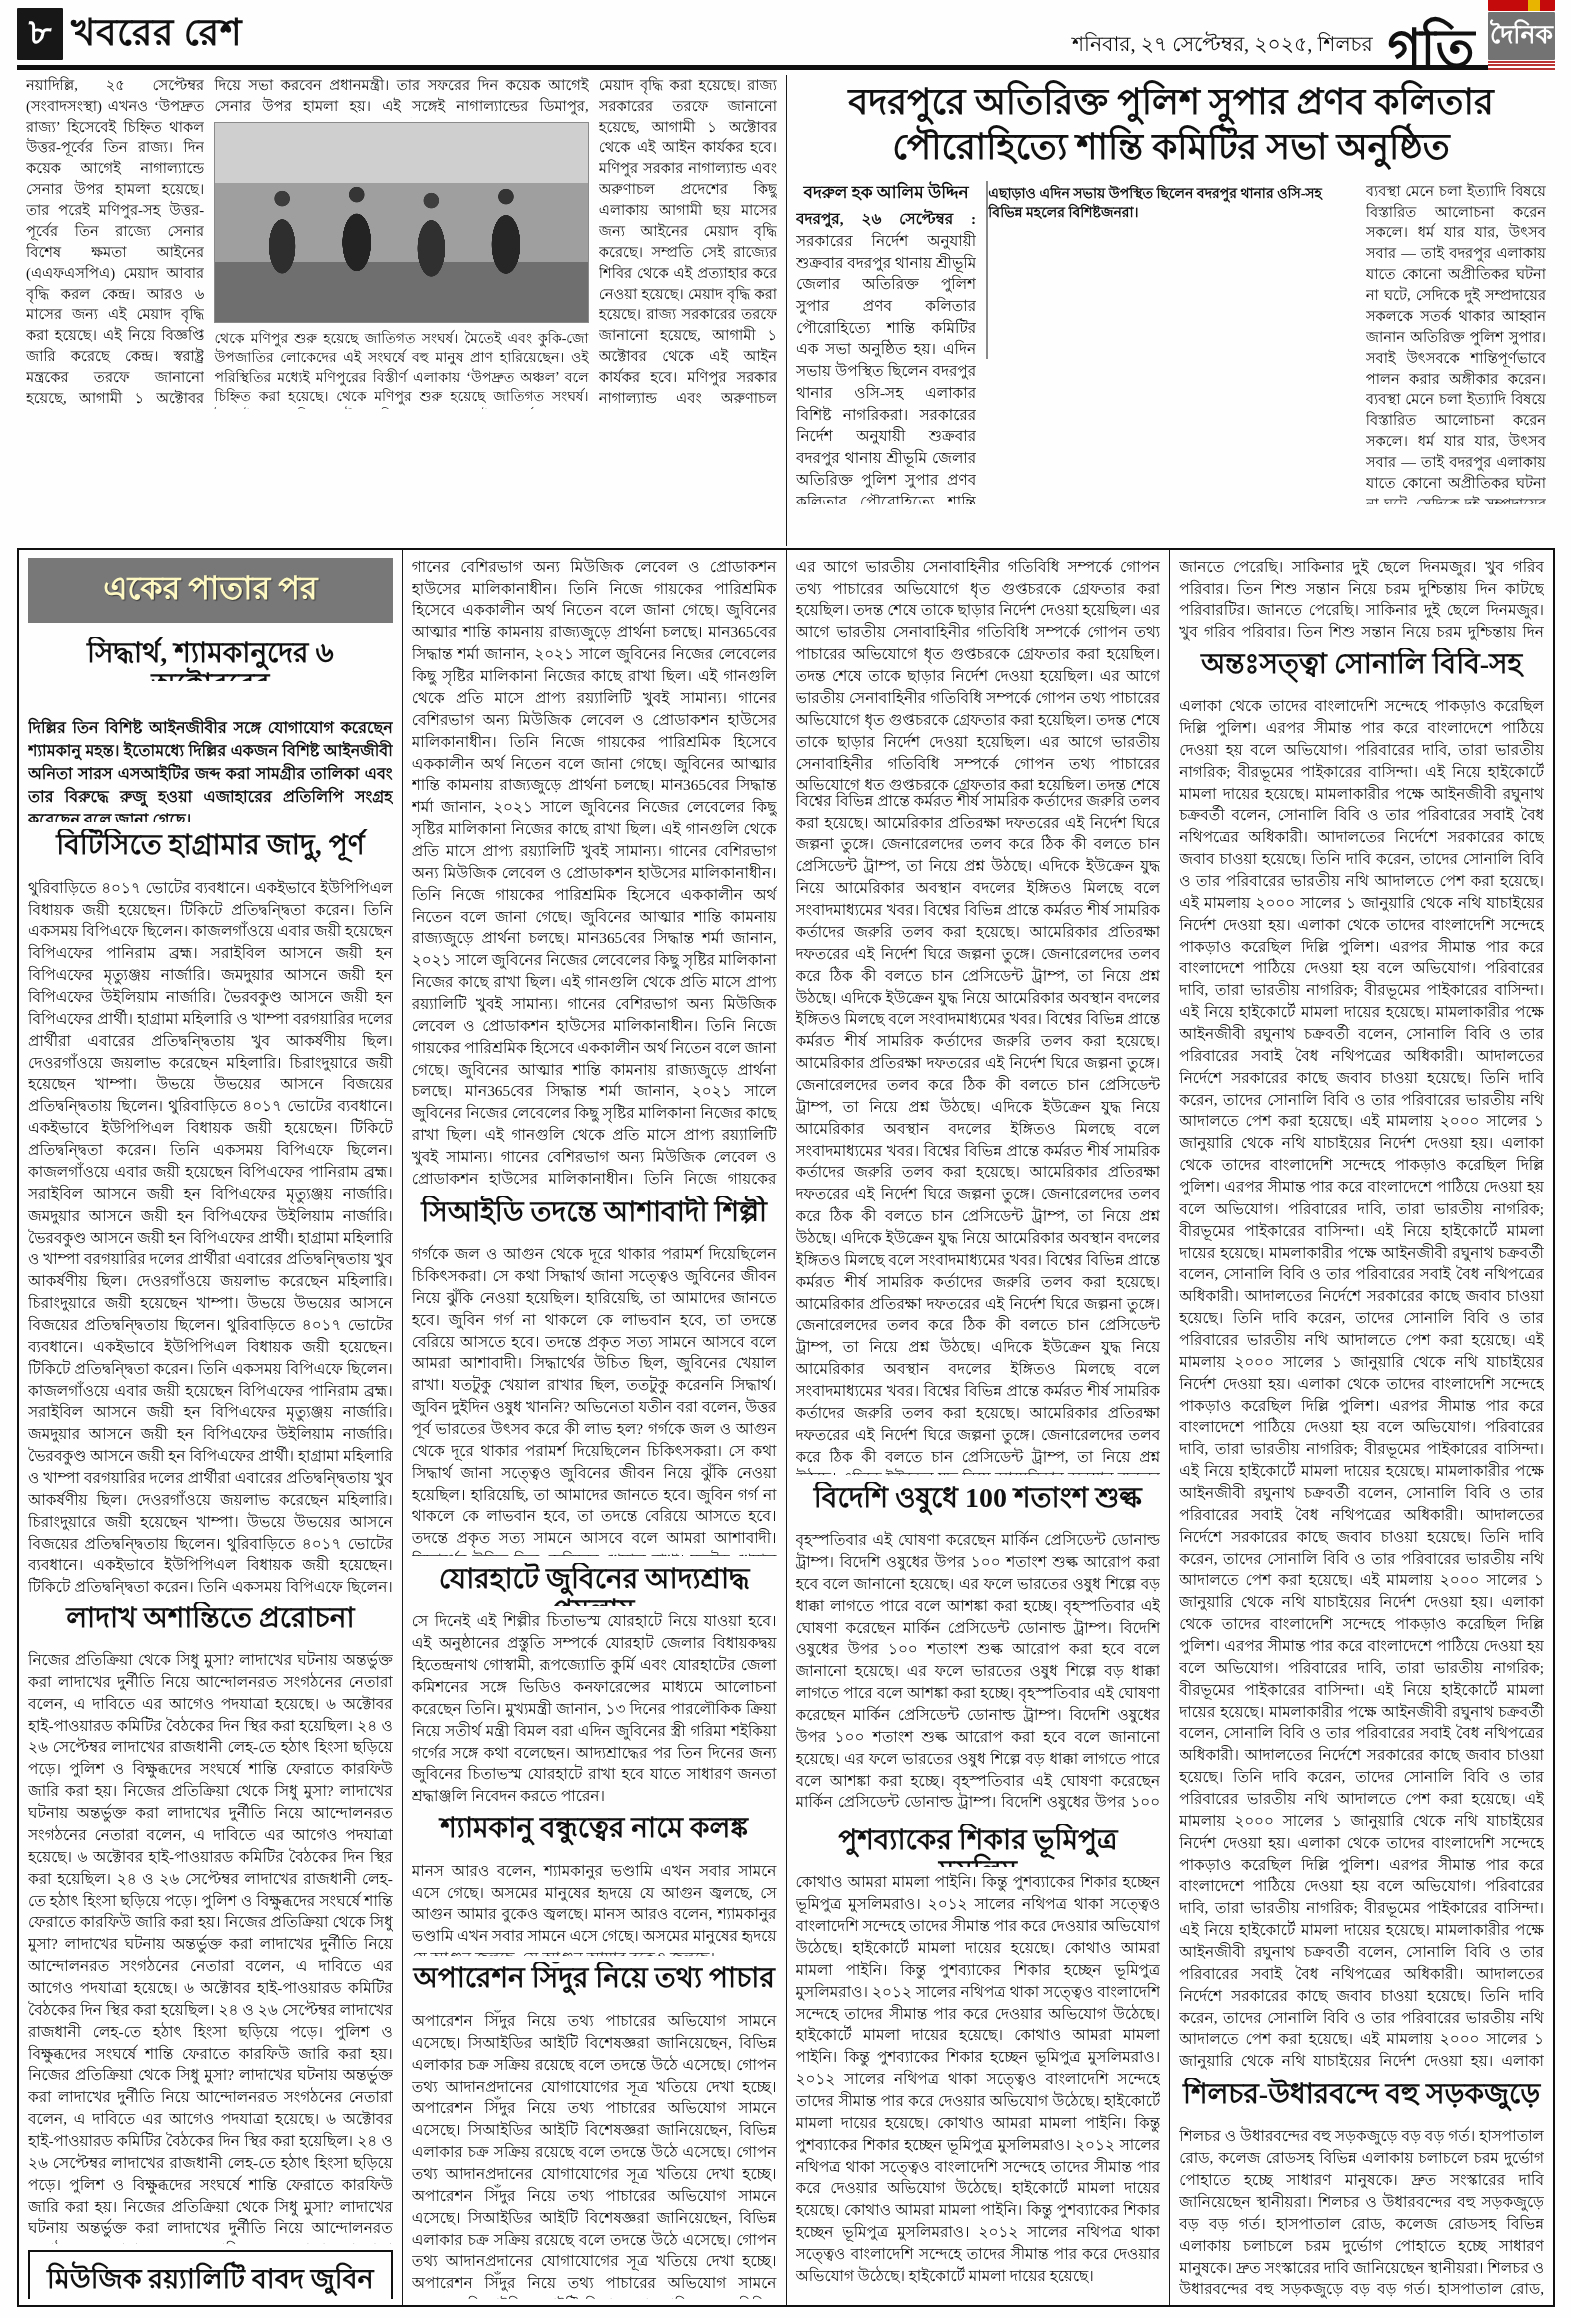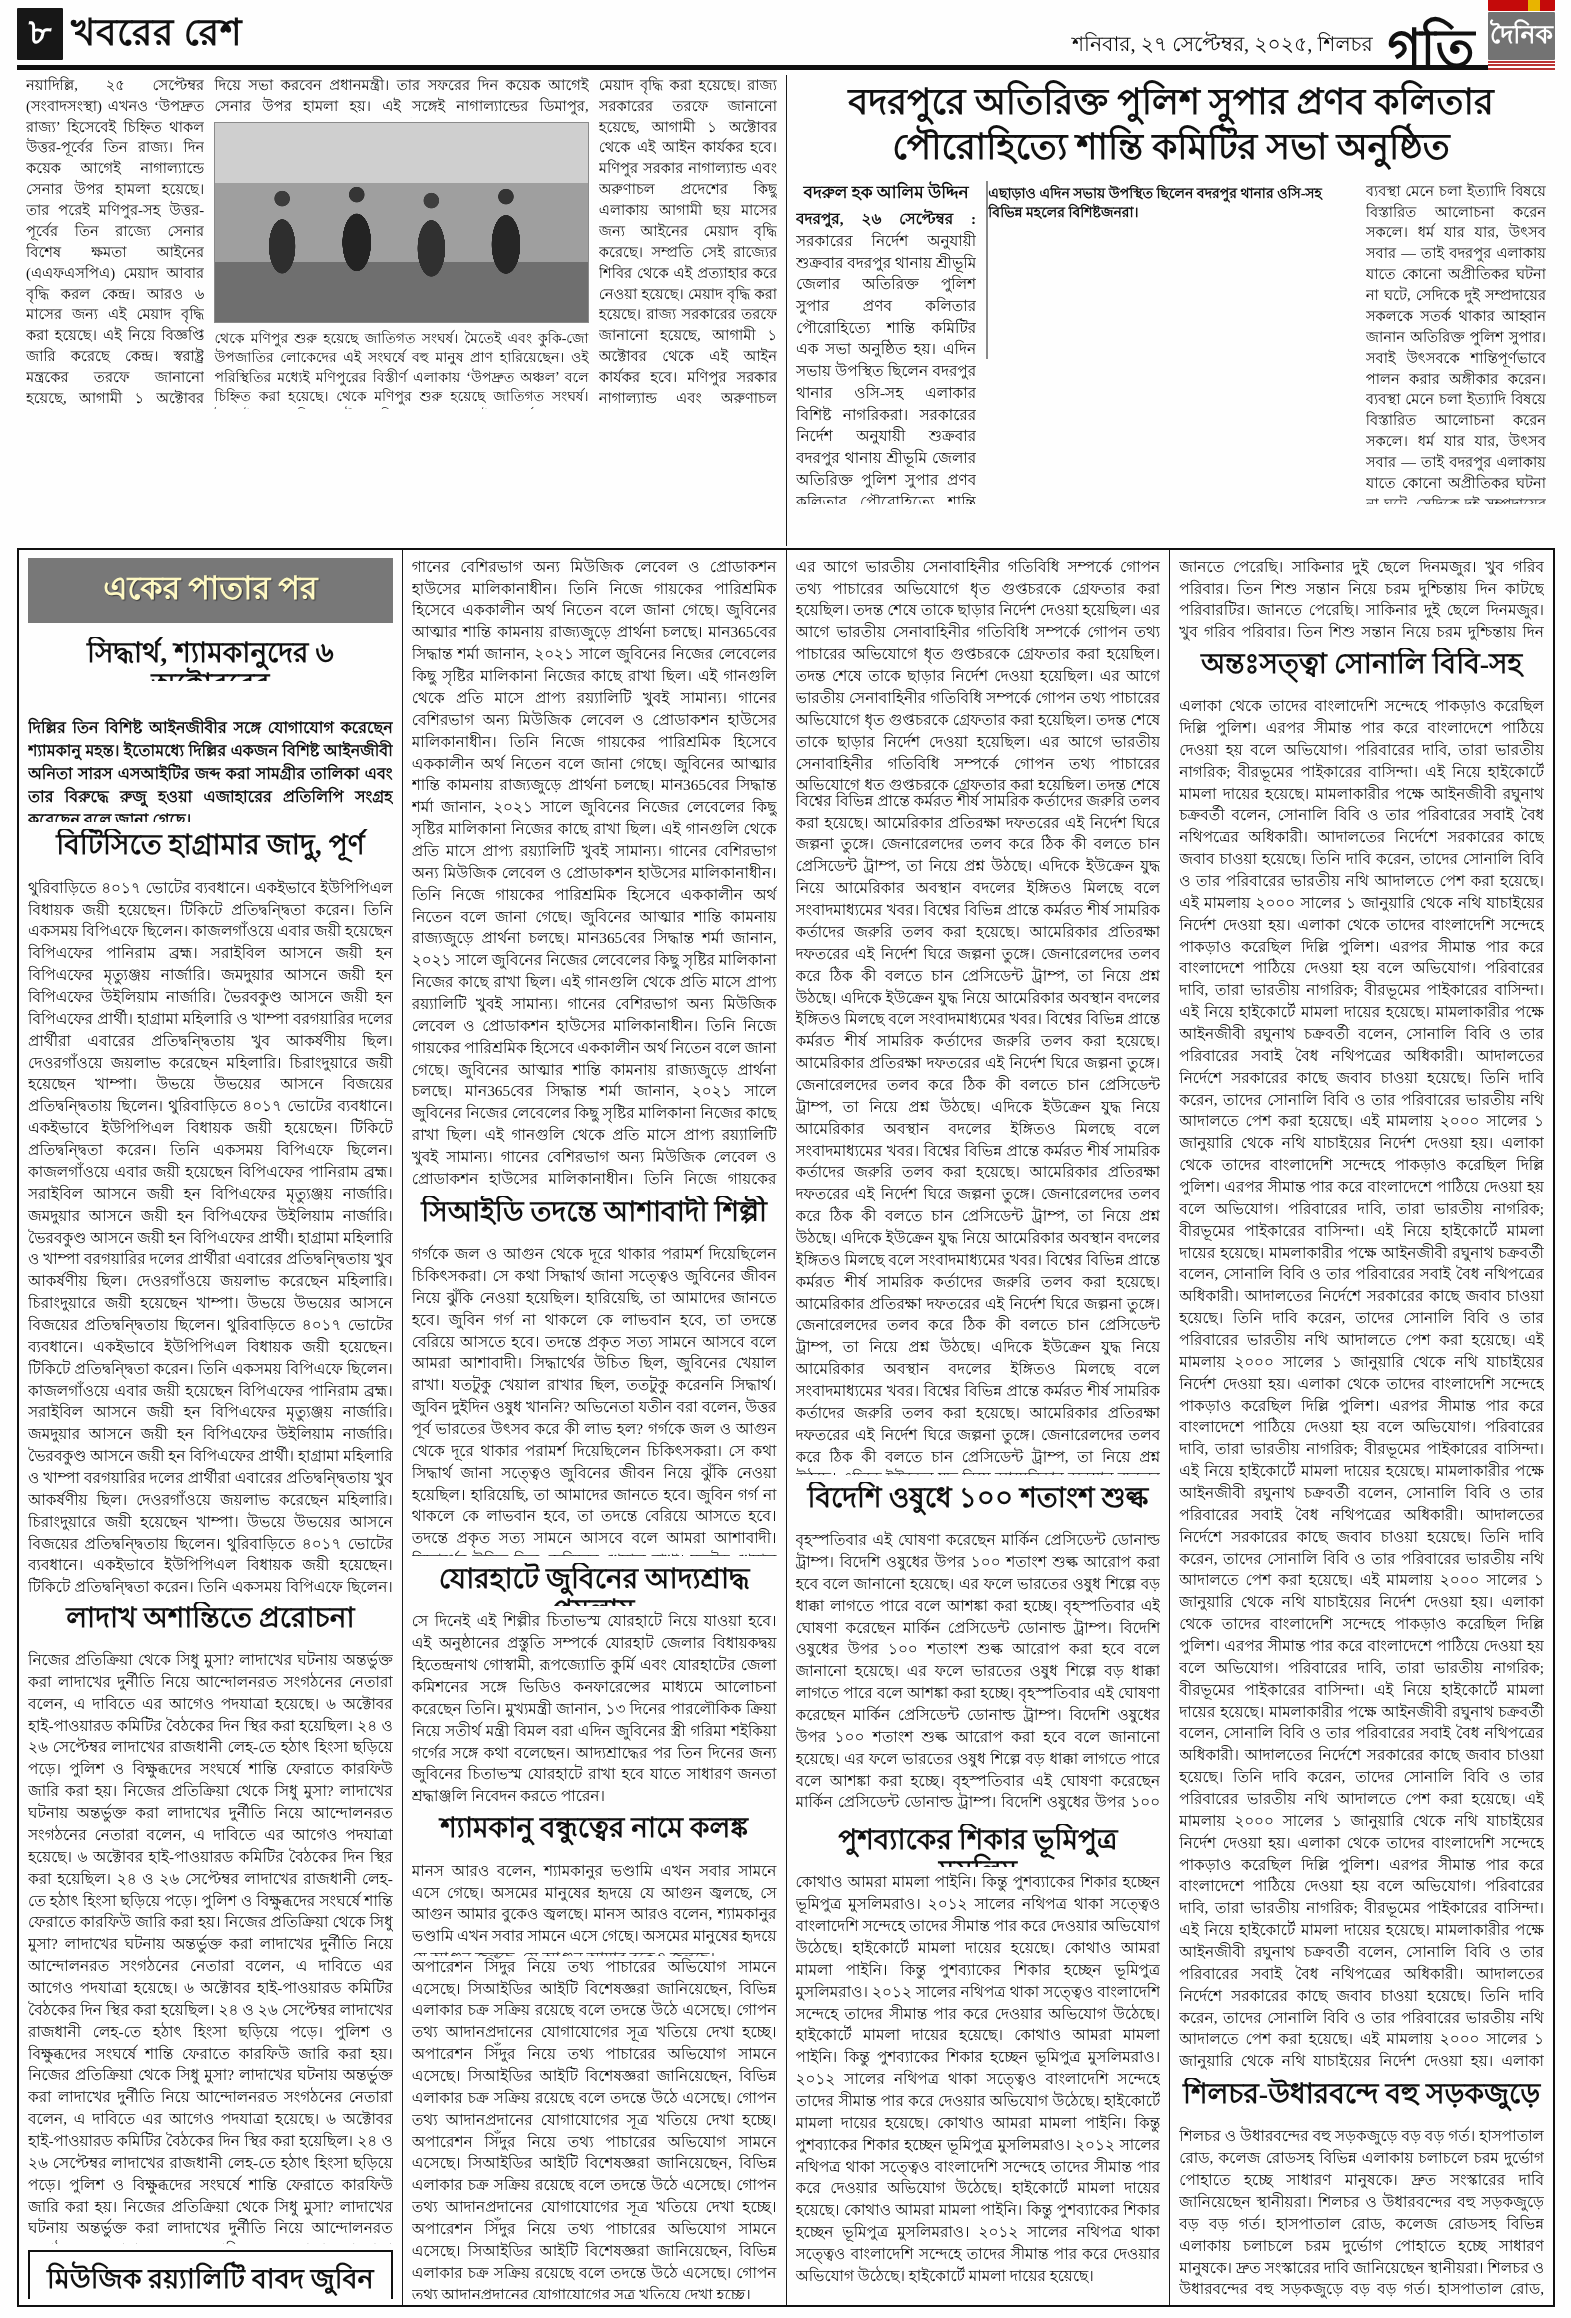--- a/index.html
+++ b/index.html
@@ -139,26 +139,27 @@
         <div class="bh-box">মিউজিক রয়্যালিটি বাবদ জুবিন মাত্র</div>
       </div>
     <div class="col">
         <div class="bt" style="height: 633px;">গানের বেশিরভাগ অন্য মিউজিক লেবেল ও প্রোডাকশন হাউসের মালিকানাধীন। তিনি নিজে গায়কের পারিশ্রমিক হিসেবে এককালীন অর্থ নিতেন বলে জানা গেছে। জুবিনের আত্মার শান্তি কামনায় রাজ্যজুড়ে প্রার্থনা চলছে। মান365বের সিদ্ধান্ত শর্মা জানান, ২০২১ সালে জুবিনের নিজের লেবেলের কিছু সৃষ্টির মালিকানা নিজের কাছে রাখা ছিল। এই গানগুলি থেকে প্রতি মাসে প্রাপ্য রয়্যালিটি খুবই সামান্য। গানের বেশিরভাগ অন্য মিউজিক লেবেল ও প্রোডাকশন হাউসের মালিকানাধীন। তিনি নিজে গায়কের পারিশ্রমিক হিসেবে এককালীন অর্থ নিতেন বলে জানা গেছে। জুবিনের আত্মার শান্তি কামনায় রাজ্যজুড়ে প্রার্থনা চলছে। মান365বের সিদ্ধান্ত শর্মা জানান, ২০২১ সালে জুবিনের নিজের লেবেলের কিছু সৃষ্টির মালিকানা নিজের কাছে রাখা ছিল। এই গানগুলি থেকে প্রতি মাসে প্রাপ্য রয়্যালিটি খুবই সামান্য। গানের বেশিরভাগ অন্য মিউজিক লেবেল ও প্রোডাকশন হাউসের মালিকানাধীন। তিনি নিজে গায়কের পারিশ্রমিক হিসেবে এককালীন অর্থ নিতেন বলে জানা গেছে। জুবিনের আত্মার শান্তি কামনায় রাজ্যজুড়ে প্রার্থনা চলছে। মান365বের সিদ্ধান্ত শর্মা জানান, ২০২১ সালে জুবিনের নিজের লেবেলের কিছু সৃষ্টির মালিকানা নিজের কাছে রাখা ছিল। এই গানগুলি থেকে প্রতি মাসে প্রাপ্য রয়্যালিটি খুবই সামান্য। গানের বেশিরভাগ অন্য মিউজিক লেবেল ও প্রোডাকশন হাউসের মালিকানাধীন। তিনি নিজে গায়কের পারিশ্রমিক হিসেবে এককালীন অর্থ নিতেন বলে জানা গেছে। জুবিনের আত্মার শান্তি কামনায় রাজ্যজুড়ে প্রার্থনা চলছে। মান365বের সিদ্ধান্ত শর্মা জানান, ২০২১ সালে জুবিনের নিজের লেবেলের কিছু সৃষ্টির মালিকানা নিজের কাছে রাখা ছিল। এই গানগুলি থেকে প্রতি মাসে প্রাপ্য রয়্যালিটি খুবই সামান্য। গানের বেশিরভাগ অন্য মিউজিক লেবেল ও প্রোডাকশন হাউসের মালিকানাধীন। তিনি নিজে গায়কের পারিশ্রমিক হিসেবে এককালীন অর্থ নিতেন বলে জানা গেছে। জুবিনের আত্মার শান্তি কামনায় রাজ্যজুড়ে প্রার্থনা চলছে। মান365বের সিদ্ধান্ত শর্মা জানান, ২০২১ সালে জুবিনের নিজের লেবেলের কিছু সৃষ্টির মালিকানা নিজের কাছে রাখা ছিল। এই গানগুলি থেকে প্রতি মাসে প্রাপ্য রয়্যালিটি খুবই সামান্য।</div>
         <div class="sh" style="height: 43px;">সিআইডি তদন্তে আশাবাদী শিল্পী</div>
         <div class="bt" style="height: 313px;">গর্গকে জল ও আগুন থেকে দূরে থাকার পরামর্শ দিয়েছিলেন চিকিৎসকরা। সে কথা সিদ্ধার্থ জানা সত্ত্বেও জুবিনের জীবন নিয়ে ঝুঁকি নেওয়া হয়েছিল। হারিয়েছি, তা আমাদের জানতে হবে। জুবিন গর্গ না থাকলে কে লাভবান হবে, তা তদন্তে বেরিয়ে আসতে হবে। তদন্তে প্রকৃত সত্য সামনে আসবে বলে আমরা আশাবাদী। সিদ্ধার্থের উচিত ছিল, জুবিনের খেয়াল রাখা। যতটুকু খেয়াল রাখার ছিল, ততটুকু করেননি সিদ্ধার্থ। জুবিন দুইদিন ওষুধ খাননি? অভিনেতা যতীন বরা বলেন, উত্তর পূর্ব ভারতের উৎসব করে কী লাভ হল? গর্গকে জল ও আগুন থেকে দূরে থাকার পরামর্শ দিয়েছিলেন চিকিৎসকরা। সে কথা সিদ্ধার্থ জানা সত্ত্বেও জুবিনের জীবন নিয়ে ঝুঁকি নেওয়া হয়েছিল। হারিয়েছি, তা আমাদের জানতে হবে। জুবিন গর্গ না থাকলে কে লাভবান হবে, তা তদন্তে বেরিয়ে আসতে হবে। তদন্তে প্রকৃত সত্য সামনে আসবে বলে আমরা আশাবাদী। সিদ্ধার্থের উচিত ছিল, জুবিনের খেয়াল রাখা। যতটুকু খেয়াল রাখার ছিল, ততটুকু করেননি সিদ্ধার্থ। জুবিন দুইদিন ওষুধ খাননি? অভিনেতা যতীন বরা বলেন, উত্তর পূর্ব ভারতের উৎসব করে কী লাভ হল?</div>
         <div class="sh" style="height: 43px;">যোরহাটে জুবিনের আদ্যশ্রাদ্ধ পয়লায়</div>
         <div class="bt" style="height: 195px;">সে দিনেই এই শিল্পীর চিতাভস্ম যোরহাটে নিয়ে যাওয়া হবে। এই অনুষ্ঠানের প্রস্তুতি সম্পর্কে যোরহাট জেলার বিধায়কদ্বয় হিতেন্দ্রনাথ গোস্বামী, রূপজ্যোতি কুর্মি এবং যোরহাটের জেলা কমিশনের সঙ্গে ভিডিও কনফারেন্সের মাধ্যমে আলোচনা করেছেন তিনি। মুখ্যমন্ত্রী জানান, ১৩ দিনের পারলৌকিক ক্রিয়া নিয়ে সতীর্থ মন্ত্রী বিমল বরা এদিন জুবিনের স্ত্রী গরিমা শইকিয়া গর্গের সঙ্গে কথা বলেছেন। আদ্যশ্রাদ্ধের পর তিন দিনের জন্য জুবিনের চিতাভস্ম যোরহাটে রাখা হবে যাতে সাধারণ জনতা শ্রদ্ধাঞ্জলি নিবেদন করতে পারেন।</div>
         <div class="sh" style="height: 43px;">শ্যামকানু বন্ধুত্বের নামে কলঙ্ক</div>
         <div class="bt" style="height: 96px;">মানস আরও বলেন, শ্যামকানুর ভণ্ডামি এখন সবার সামনে এসে গেছে। অসমের মানুষের হৃদয়ে যে আগুন জ্বলছে, সে আগুন আমার বুকেও জ্বলছে। মানস আরও বলেন, শ্যামকানুর ভণ্ডামি এখন সবার সামনে এসে গেছে। অসমের মানুষের হৃদয়ে যে আগুন জ্বলছে, সে আগুন আমার বুকেও জ্বলছে।</div>
+        <div class="sh" style="height: 43px;">অপারেশন সিঁদুর নিয়ে তথ্য পাচার</div>
         <div class="bt grow">অপারেশন সিঁদুর নিয়ে তথ্য পাচারের অভিযোগ সামনে এসেছে। সিআইডির আইটি বিশেষজ্ঞরা জানিয়েছেন, বিভিন্ন এলাকার চক্র সক্রিয় রয়েছে বলে তদন্তে উঠে এসেছে। গোপন তথ্য আদানপ্রদানের যোগাযোগের সূত্র খতিয়ে দেখা হচ্ছে। অপারেশন সিঁদুর নিয়ে তথ্য পাচারের অভিযোগ সামনে এসেছে। সিআইডির আইটি বিশেষজ্ঞরা জানিয়েছেন, বিভিন্ন এলাকার চক্র সক্রিয় রয়েছে বলে তদন্তে উঠে এসেছে। গোপন তথ্য আদানপ্রদানের যোগাযোগের সূত্র খতিয়ে দেখা হচ্ছে। অপারেশন সিঁদুর নিয়ে তথ্য পাচারের অভিযোগ সামনে এসেছে। সিআইডির আইটি বিশেষজ্ঞরা জানিয়েছেন, বিভিন্ন এলাকার চক্র সক্রিয় রয়েছে বলে তদন্তে উঠে এসেছে। গোপন তথ্য আদানপ্রদানের যোগাযোগের সূত্র খতিয়ে দেখা হচ্ছে। অপারেশন সিঁদুর নিয়ে তথ্য পাচারের অভিযোগ সামনে এসেছে। সিআইডির আইটি বিশেষজ্ঞরা জানিয়েছেন, বিভিন্ন এলাকার চক্র সক্রিয় রয়েছে বলে তদন্তে উঠে এসেছে। গোপন তথ্য আদানপ্রদানের যোগাযোগের সূত্র খতিয়ে দেখা হচ্ছে।</div>
       </div>
     <div class="col">
         <div class="bt" style="height: 234px;">এর আগে ভারতীয় সেনাবাহিনীর গতিবিধি সম্পর্কে গোপন তথ্য পাচারের অভিযোগে ধৃত গুপ্তচরকে গ্রেফতার করা হয়েছিল। তদন্ত শেষে তাকে ছাড়ার নির্দেশ দেওয়া হয়েছিল। এর আগে ভারতীয় সেনাবাহিনীর গতিবিধি সম্পর্কে গোপন তথ্য পাচারের অভিযোগে ধৃত গুপ্তচরকে গ্রেফতার করা হয়েছিল। তদন্ত শেষে তাকে ছাড়ার নির্দেশ দেওয়া হয়েছিল। এর আগে ভারতীয় সেনাবাহিনীর গতিবিধি সম্পর্কে গোপন তথ্য পাচারের অভিযোগে ধৃত গুপ্তচরকে গ্রেফতার করা হয়েছিল। তদন্ত শেষে তাকে ছাড়ার নির্দেশ দেওয়া হয়েছিল। এর আগে ভারতীয় সেনাবাহিনীর গতিবিধি সম্পর্কে গোপন তথ্য পাচারের অভিযোগে ধৃত গুপ্তচরকে গ্রেফতার করা হয়েছিল। তদন্ত শেষে তাকে ছাড়ার নির্দেশ দেওয়া হয়েছিল।</div>
         <div class="bt" style="height: 685px;">বিশ্বের বিভিন্ন প্রান্তে কর্মরত শীর্ষ সামরিক কর্তাদের জরুরি তলব করা হয়েছে। আমেরিকার প্রতিরক্ষা দফতরের এই নির্দেশ ঘিরে জল্পনা তুঙ্গে। জেনারেলদের তলব করে ঠিক কী বলতে চান প্রেসিডেন্ট ট্রাম্প, তা নিয়ে প্রশ্ন উঠছে। এদিকে ইউক্রেন যুদ্ধ নিয়ে আমেরিকার অবস্থান বদলের ইঙ্গিতও মিলছে বলে সংবাদমাধ্যমের খবর। বিশ্বের বিভিন্ন প্রান্তে কর্মরত শীর্ষ সামরিক কর্তাদের জরুরি তলব করা হয়েছে। আমেরিকার প্রতিরক্ষা দফতরের এই নির্দেশ ঘিরে জল্পনা তুঙ্গে। জেনারেলদের তলব করে ঠিক কী বলতে চান প্রেসিডেন্ট ট্রাম্প, তা নিয়ে প্রশ্ন উঠছে। এদিকে ইউক্রেন যুদ্ধ নিয়ে আমেরিকার অবস্থান বদলের ইঙ্গিতও মিলছে বলে সংবাদমাধ্যমের খবর। বিশ্বের বিভিন্ন প্রান্তে কর্মরত শীর্ষ সামরিক কর্তাদের জরুরি তলব করা হয়েছে। আমেরিকার প্রতিরক্ষা দফতরের এই নির্দেশ ঘিরে জল্পনা তুঙ্গে। জেনারেলদের তলব করে ঠিক কী বলতে চান প্রেসিডেন্ট ট্রাম্প, তা নিয়ে প্রশ্ন উঠছে। এদিকে ইউক্রেন যুদ্ধ নিয়ে আমেরিকার অবস্থান বদলের ইঙ্গিতও মিলছে বলে সংবাদমাধ্যমের খবর। বিশ্বের বিভিন্ন প্রান্তে কর্মরত শীর্ষ সামরিক কর্তাদের জরুরি তলব করা হয়েছে। আমেরিকার প্রতিরক্ষা দফতরের এই নির্দেশ ঘিরে জল্পনা তুঙ্গে। জেনারেলদের তলব করে ঠিক কী বলতে চান প্রেসিডেন্ট ট্রাম্প, তা নিয়ে প্রশ্ন উঠছে। এদিকে ইউক্রেন যুদ্ধ নিয়ে আমেরিকার অবস্থান বদলের ইঙ্গিতও মিলছে বলে সংবাদমাধ্যমের খবর। বিশ্বের বিভিন্ন প্রান্তে কর্মরত শীর্ষ সামরিক কর্তাদের জরুরি তলব করা হয়েছে। আমেরিকার প্রতিরক্ষা দফতরের এই নির্দেশ ঘিরে জল্পনা তুঙ্গে। জেনারেলদের তলব করে ঠিক কী বলতে চান প্রেসিডেন্ট ট্রাম্প, তা নিয়ে প্রশ্ন উঠছে। এদিকে ইউক্রেন যুদ্ধ নিয়ে আমেরিকার অবস্থান বদলের ইঙ্গিতও মিলছে বলে সংবাদমাধ্যমের খবর। বিশ্বের বিভিন্ন প্রান্তে কর্মরত শীর্ষ সামরিক কর্তাদের জরুরি তলব করা হয়েছে। আমেরিকার প্রতিরক্ষা দফতরের এই নির্দেশ ঘিরে জল্পনা তুঙ্গে। জেনারেলদের তলব করে ঠিক কী বলতে চান প্রেসিডেন্ট ট্রাম্প, তা নিয়ে প্রশ্ন উঠছে। এদিকে ইউক্রেন যুদ্ধ নিয়ে আমেরিকার অবস্থান বদলের ইঙ্গিতও মিলছে বলে সংবাদমাধ্যমের খবর।</div>
-        <div class="sh" style="height: 43px;">বিদেশি ওষুধে ১০০ শতাংশ শুল্ক</div>
+        <div class="sh" style="height: 43px;">বিদেশি ওষুধে 100 শতাংশ শুল্ক</div>
         <div class="bt" style="height: 288px;">বৃহস্পতিবার এই ঘোষণা করেছেন মার্কিন প্রেসিডেন্ট ডোনাল্ড ট্রাম্প। বিদেশি ওষুধের উপর ১০০ শতাংশ শুল্ক আরোপ করা হবে বলে জানানো হয়েছে। এর ফলে ভারতের ওষুধ শিল্পে বড় ধাক্কা লাগতে পারে বলে আশঙ্কা করা হচ্ছে। বৃহস্পতিবার এই ঘোষণা করেছেন মার্কিন প্রেসিডেন্ট ডোনাল্ড ট্রাম্প। বিদেশি ওষুধের উপর ১০০ শতাংশ শুল্ক আরোপ করা হবে বলে জানানো হয়েছে। এর ফলে ভারতের ওষুধ শিল্পে বড় ধাক্কা লাগতে পারে বলে আশঙ্কা করা হচ্ছে। বৃহস্পতিবার এই ঘোষণা করেছেন মার্কিন প্রেসিডেন্ট ডোনাল্ড ট্রাম্প। বিদেশি ওষুধের উপর ১০০ শতাংশ শুল্ক আরোপ করা হবে বলে জানানো হয়েছে। এর ফলে ভারতের ওষুধ শিল্পে বড় ধাক্কা লাগতে পারে বলে আশঙ্কা করা হচ্ছে। বৃহস্পতিবার এই ঘোষণা করেছেন মার্কিন প্রেসিডেন্ট ডোনাল্ড ট্রাম্প। বিদেশি ওষুধের উপর ১০০ শতাংশ শুল্ক আরোপ করা হবে বলে জানানো হয়েছে। এর ফলে ভারতের ওষুধ শিল্পে বড় ধাক্কা লাগতে পারে বলে আশঙ্কা করা হচ্ছে।</div>
         <div class="sh" style="height: 43px;">পুশব্যাকের শিকার ভূমিপুত্র মুসলিম</div>
         <div class="bt grow">কোথাও আমরা মামলা পাইনি। কিন্তু পুশব্যাকের শিকার হচ্ছেন ভূমিপুত্র মুসলিমরাও। ২০১২ সালের নথিপত্র থাকা সত্ত্বেও বাংলাদেশি সন্দেহে তাদের সীমান্ত পার করে দেওয়ার অভিযোগ উঠেছে। হাইকোর্টে মামলা দায়ের হয়েছে। কোথাও আমরা মামলা পাইনি। কিন্তু পুশব্যাকের শিকার হচ্ছেন ভূমিপুত্র মুসলিমরাও। ২০১২ সালের নথিপত্র থাকা সত্ত্বেও বাংলাদেশি সন্দেহে তাদের সীমান্ত পার করে দেওয়ার অভিযোগ উঠেছে। হাইকোর্টে মামলা দায়ের হয়েছে। কোথাও আমরা মামলা পাইনি। কিন্তু পুশব্যাকের শিকার হচ্ছেন ভূমিপুত্র মুসলিমরাও। ২০১২ সালের নথিপত্র থাকা সত্ত্বেও বাংলাদেশি সন্দেহে তাদের সীমান্ত পার করে দেওয়ার অভিযোগ উঠেছে। হাইকোর্টে মামলা দায়ের হয়েছে। কোথাও আমরা মামলা পাইনি। কিন্তু পুশব্যাকের শিকার হচ্ছেন ভূমিপুত্র মুসলিমরাও। ২০১২ সালের নথিপত্র থাকা সত্ত্বেও বাংলাদেশি সন্দেহে তাদের সীমান্ত পার করে দেওয়ার অভিযোগ উঠেছে। হাইকোর্টে মামলা দায়ের হয়েছে। কোথাও আমরা মামলা পাইনি। কিন্তু পুশব্যাকের শিকার হচ্ছেন ভূমিপুত্র মুসলিমরাও। ২০১২ সালের নথিপত্র থাকা সত্ত্বেও বাংলাদেশি সন্দেহে তাদের সীমান্ত পার করে দেওয়ার অভিযোগ উঠেছে। হাইকোর্টে মামলা দায়ের হয়েছে।</div>
       </div>
     <div class="col">
         <div class="bt" style="height: 85px;">জানতে পেরেছি। সাকিনার দুই ছেলে দিনমজুর। খুব গরিব পরিবার। তিন শিশু সন্তান নিয়ে চরম দুশ্চিন্তায় দিন কাটছে পরিবারটির। জানতে পেরেছি। সাকিনার দুই ছেলে দিনমজুর। খুব গরিব পরিবার। তিন শিশু সন্তান নিয়ে চরম দুশ্চিন্তায় দিন কাটছে পরিবারটির।</div>
         <div class="sh" style="height: 43px;">অন্তঃসত্ত্বা সোনালি বিবি-সহ</div>
         <div class="bt" style="height: 1376px;">এলাকা থেকে তাদের বাংলাদেশি সন্দেহে পাকড়াও করেছিল দিল্লি পুলিশ। এরপর সীমান্ত পার করে বাংলাদেশে পাঠিয়ে দেওয়া হয় বলে অভিযোগ। পরিবারের দাবি, তারা ভারতীয় নাগরিক; বীরভূমের পাইকারের বাসিন্দা। এই নিয়ে হাইকোর্টে মামলা দায়ের হয়েছে। মামলাকারীর পক্ষে আইনজীবী রঘুনাথ চক্রবর্তী বলেন, সোনালি বিবি ও তার পরিবারের সবাই বৈধ নথিপত্রের অধিকারী। আদালতের নির্দেশে সরকারের কাছে জবাব চাওয়া হয়েছে। তিনি দাবি করেন, তাদের সোনালি বিবি ও তার পরিবারের ভারতীয় নথি আদালতে পেশ করা হয়েছে। এই মামলায় ২০০০ সালের ১ জানুয়ারি থেকে নথি যাচাইয়ের নির্দেশ দেওয়া হয়। এলাকা থেকে তাদের বাংলাদেশি সন্দেহে পাকড়াও করেছিল দিল্লি পুলিশ। এরপর সীমান্ত পার করে বাংলাদেশে পাঠিয়ে দেওয়া হয় বলে অভিযোগ। পরিবারের দাবি, তারা ভারতীয় নাগরিক; বীরভূমের পাইকারের বাসিন্দা। এই নিয়ে হাইকোর্টে মামলা দায়ের হয়েছে। মামলাকারীর পক্ষে আইনজীবী রঘুনাথ চক্রবর্তী বলেন, সোনালি বিবি ও তার পরিবারের সবাই বৈধ নথিপত্রের অধিকারী। আদালতের নির্দেশে সরকারের কাছে জবাব চাওয়া হয়েছে। তিনি দাবি করেন, তাদের সোনালি বিবি ও তার পরিবারের ভারতীয় নথি আদালতে পেশ করা হয়েছে। এই মামলায় ২০০০ সালের ১ জানুয়ারি থেকে নথি যাচাইয়ের নির্দেশ দেওয়া হয়। এলাকা থেকে তাদের বাংলাদেশি সন্দেহে পাকড়াও করেছিল দিল্লি পুলিশ। এরপর সীমান্ত পার করে বাংলাদেশে পাঠিয়ে দেওয়া হয় বলে অভিযোগ। পরিবারের দাবি, তারা ভারতীয় নাগরিক; বীরভূমের পাইকারের বাসিন্দা। এই নিয়ে হাইকোর্টে মামলা দায়ের হয়েছে। মামলাকারীর পক্ষে আইনজীবী রঘুনাথ চক্রবর্তী বলেন, সোনালি বিবি ও তার পরিবারের সবাই বৈধ নথিপত্রের অধিকারী। আদালতের নির্দেশে সরকারের কাছে জবাব চাওয়া হয়েছে। তিনি দাবি করেন, তাদের সোনালি বিবি ও তার পরিবারের ভারতীয় নথি আদালতে পেশ করা হয়েছে। এই মামলায় ২০০০ সালের ১ জানুয়ারি থেকে নথি যাচাইয়ের নির্দেশ দেওয়া হয়। এলাকা থেকে তাদের বাংলাদেশি সন্দেহে পাকড়াও করেছিল দিল্লি পুলিশ। এরপর সীমান্ত পার করে বাংলাদেশে পাঠিয়ে দেওয়া হয় বলে অভিযোগ। পরিবারের দাবি, তারা ভারতীয় নাগরিক; বীরভূমের পাইকারের বাসিন্দা। এই নিয়ে হাইকোর্টে মামলা দায়ের হয়েছে। মামলাকারীর পক্ষে আইনজীবী রঘুনাথ চক্রবর্তী বলেন, সোনালি বিবি ও তার পরিবারের সবাই বৈধ নথিপত্রের অধিকারী। আদালতের নির্দেশে সরকারের কাছে জবাব চাওয়া হয়েছে। তিনি দাবি করেন, তাদের সোনালি বিবি ও তার পরিবারের ভারতীয় নথি আদালতে পেশ করা হয়েছে। এই মামলায় ২০০০ সালের ১ জানুয়ারি থেকে নথি যাচাইয়ের নির্দেশ দেওয়া হয়। এলাকা থেকে তাদের বাংলাদেশি সন্দেহে পাকড়াও করেছিল দিল্লি পুলিশ। এরপর সীমান্ত পার করে বাংলাদেশে পাঠিয়ে দেওয়া হয় বলে অভিযোগ। পরিবারের দাবি, তারা ভারতীয় নাগরিক; বীরভূমের পাইকারের বাসিন্দা। এই নিয়ে হাইকোর্টে মামলা দায়ের হয়েছে। মামলাকারীর পক্ষে আইনজীবী রঘুনাথ চক্রবর্তী বলেন, সোনালি বিবি ও তার পরিবারের সবাই বৈধ নথিপত্রের অধিকারী। আদালতের নির্দেশে সরকারের কাছে জবাব চাওয়া হয়েছে। তিনি দাবি করেন, তাদের সোনালি বিবি ও তার পরিবারের ভারতীয় নথি আদালতে পেশ করা হয়েছে। এই মামলায় ২০০০ সালের ১ জানুয়ারি থেকে নথি যাচাইয়ের নির্দেশ দেওয়া হয়। এলাকা থেকে তাদের বাংলাদেশি সন্দেহে পাকড়াও করেছিল দিল্লি পুলিশ। এরপর সীমান্ত পার করে বাংলাদেশে পাঠিয়ে দেওয়া হয় বলে অভিযোগ। পরিবারের দাবি, তারা ভারতীয় নাগরিক; বীরভূমের পাইকারের বাসিন্দা। এই নিয়ে হাইকোর্টে মামলা দায়ের হয়েছে। মামলাকারীর পক্ষে আইনজীবী রঘুনাথ চক্রবর্তী বলেন, সোনালি বিবি ও তার পরিবারের সবাই বৈধ নথিপত্রের অধিকারী। আদালতের নির্দেশে সরকারের কাছে জবাব চাওয়া হয়েছে। তিনি দাবি করেন, তাদের সোনালি বিবি ও তার পরিবারের ভারতীয় নথি আদালতে পেশ করা হয়েছে। এই মামলায় ২০০০ সালের ১ জানুয়ারি থেকে নথি যাচাইয়ের নির্দেশ দেওয়া হয়। এলাকা থেকে তাদের বাংলাদেশি সন্দেহে পাকড়াও করেছিল দিল্লি পুলিশ। এরপর সীমান্ত পার করে বাংলাদেশে পাঠিয়ে দেওয়া হয় বলে অভিযোগ। পরিবারের দাবি, তারা ভারতীয় নাগরিক; বীরভূমের পাইকারের বাসিন্দা। এই নিয়ে হাইকোর্টে মামলা দায়ের হয়েছে। মামলাকারীর পক্ষে আইনজীবী রঘুনাথ চক্রবর্তী বলেন, সোনালি বিবি ও তার পরিবারের সবাই বৈধ নথিপত্রের অধিকারী। আদালতের নির্দেশে সরকারের কাছে জবাব চাওয়া হয়েছে। তিনি দাবি করেন, তাদের সোনালি বিবি ও তার পরিবারের ভারতীয় নথি আদালতে পেশ করা হয়েছে। এই মামলায় ২০০০ সালের ১ জানুয়ারি থেকে নথি যাচাইয়ের নির্দেশ দেওয়া হয়।</div>
         <div class="sh" style="height: 43px;">শিলচর-উধারবন্দে বহু সড়কজুড়ে</div>
         <div class="bt grow">শিলচর ও উধারবন্দের বহু সড়কজুড়ে বড় বড় গর্ত। হাসপাতাল রোড, কলেজ রোডসহ বিভিন্ন এলাকায় চলাচলে চরম দুর্ভোগ পোহাতে হচ্ছে সাধারণ মানুষকে। দ্রুত সংস্কারের দাবি জানিয়েছেন স্থানীয়রা। শিলচর ও উধারবন্দের বহু সড়কজুড়ে বড় বড় গর্ত। হাসপাতাল রোড, কলেজ রোডসহ বিভিন্ন এলাকায় চলাচলে চরম দুর্ভোগ পোহাতে হচ্ছে সাধারণ মানুষকে। দ্রুত সংস্কারের দাবি জানিয়েছেন স্থানীয়রা। শিলচর ও উধারবন্দের বহু সড়কজুড়ে বড় বড় গর্ত। হাসপাতাল রোড, কলেজ রোডসহ বিভিন্ন এলাকায় চলাচলে চরম দুর্ভোগ পোহাতে হচ্ছে সাধারণ মানুষকে। দ্রুত সংস্কারের দাবি জানিয়েছেন স্থানীয়রা।</div>

